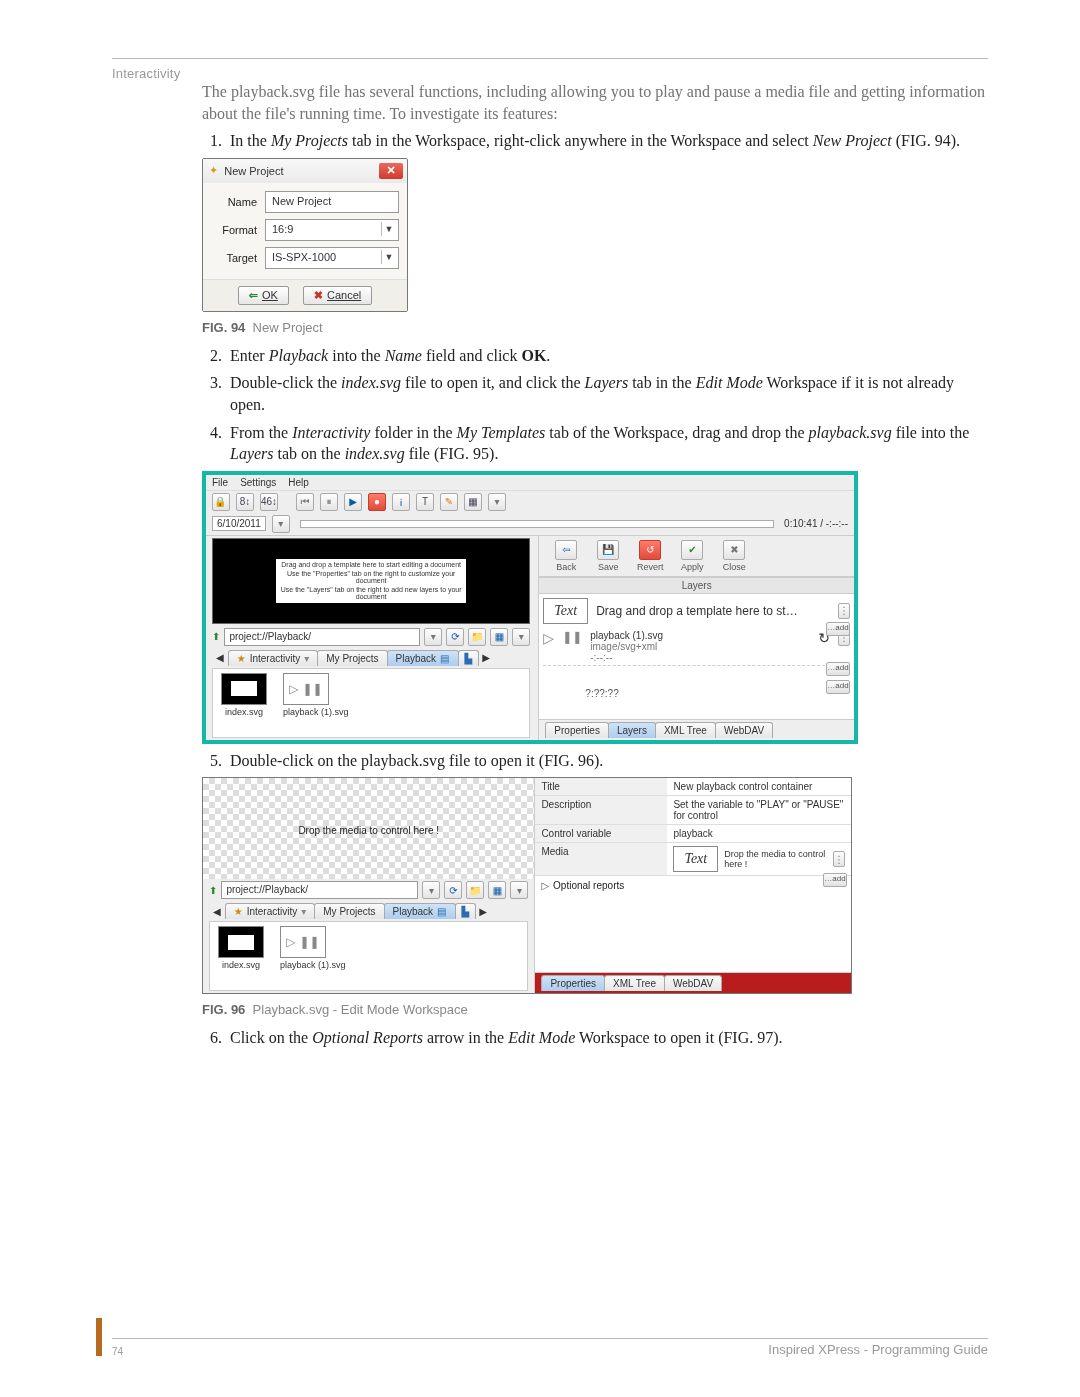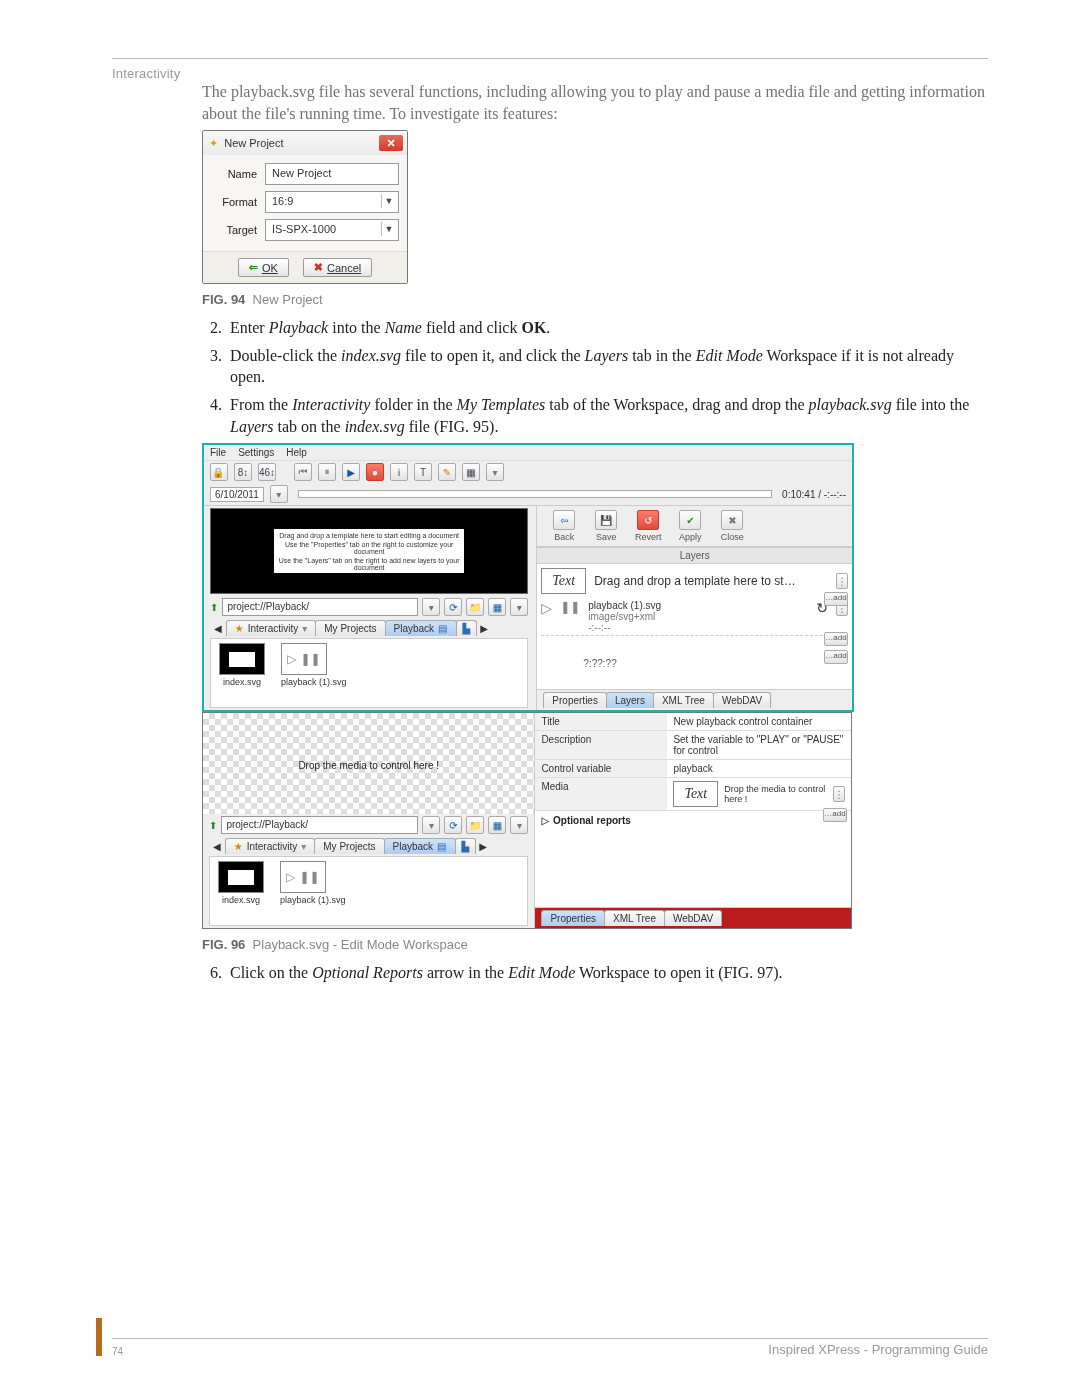--- a/index.html
+++ b/index.html
@@ -22,21 +22,21 @@
   .fig94 .row{display:flex;align-items:center;margin-bottom:6px;gap:8px}
   .fig94 .lbl{width:46px;text-align:right;color:#222}
   .fig94 .field{flex:1;height:18px;border:1px solid #999;background:#fff;padding:1px 6px;line-height:16px;position:relative}
   .fig94 .field .caret{position:absolute;right:2px;top:2px;width:14px;height:14px;border-left:1px solid #bbb;display:flex;align-items:center;justify-content:center;color:#444;font-size:9px}
   .fig94 .buttons{display:flex;justify-content:center;gap:14px;background:#f1efe9;border-top:1px solid #ddd;padding:6px}
   .fig94 .btn{border:1px solid #9a9a9a;border-radius:2px;background:linear-gradient(#fff,#e6e6e6);padding:2px 10px;display:flex;align-items:center;gap:4px}
   .okglyph{color:#2a8a2a;font-weight:bold}
   .xglyph{color:#c0392b;font-weight:bold}
 
   
-  .fig95{width:648px;height:265px;border:2px solid #14b8a6;background:#efeeee;font-family:Tahoma,Arial,sans-serif;font-size:10px;color:#333;display:flex;flex-direction:column}
+  .fig95{width:648px;height:265px;border:4px solid #14b8a6;background:#efeeee;font-family:Tahoma,Arial,sans-serif;font-size:10px;color:#333;display:flex;flex-direction:column}
   .fig95 .menubar{padding:2px 6px;background:#efeeee;border-bottom:1px solid #ddd;display:flex;gap:12px}
   .fig95 .toolrow{display:flex;align-items:center;gap:6px;padding:2px 6px}
   .mini{width:16px;height:16px;border:1px solid #aaa;border-radius:2px;background:linear-gradient(#fefefe,#e4e4e4);display:inline-flex;align-items:center;justify-content:center;font-size:10px;color:#445}
   .mini.blue{color:#0b5aa5}
   .mini.red{background:linear-gradient(#ff7a6a,#e04b3a);color:#fff;border-color:#c23d2f}
   .mini.orange{color:#d97a12}
   .mini.green{color:#2a8a2a}
   .mini.gray{color:#777}
   .fig95 .content{flex:1;display:flex;gap:2px;overflow:hidden}
   .fig95 .left{flex:1.05;display:flex;flex-direction:column}
@@ -73,39 +73,44 @@
     linear-gradient(-45deg,#ddd 25%,transparent 25%),
     linear-gradient(45deg,transparent 75%,#ddd 75%),
     linear-gradient(-45deg,transparent 75%,#ddd 75%);
     background-size:12px 12px;background-position:0 0,0 6px,6px -6px,-6px 0;background-color:#fff}
   .checker .dropmsg{position:absolute;left:0;right:0;top:46%;text-align:center;font-size:10px;color:#222}
   .fig96 .right{flex:1;display:flex;flex-direction:column;background:#b91c1c}
   .proprow{display:flex;border-bottom:1px solid #ddd}
   .proprow .k{width:120px;padding:3px 6px;color:#333;background:#f0f0f0}
   .proprow .v{flex:1;padding:3px 6px;background:#fff}
   .mediabox{display:flex;align-items:center;gap:6px;padding:3px 6px;background:#fff}
-  .fig96 .opt{padding:4px 6px;color:#222;font-weight:bold;background:#fff}
+  .fig96 .opt{padding:4px 6px;color:#222;font-weight:normal;background:#fff}
   .fig96 .opt .tri{display:inline-block;margin-right:4px;color:#555}
 
   .footer{position:absolute;left:112px;right:92px;bottom:40px;display:flex;align-items:flex-end;justify-content:space-between;font-family:Arial,Helvetica,sans-serif}
   .footer .pagenum{color:#9a9a9a;font-size:10px}
   .footer .doc{color:#9a9a9a;font-size:13px}
   .footer-rule{position:absolute;left:112px;right:92px;bottom:58px;border-top:1px solid #b9b9b9}
   .left-bar{position:absolute;left:96px;top:1318px;width:6px;height:38px;background:#b86a1f}
 </style>
 </head>
 <body>
 
 <div class="page">
   <div class="header-rule"></div>
   <div class="header-text">Interactivity</div>
 
   <div style="margin-left:90px">
     <p class="body-text">The playback.svg file has several functions, including allowing you to play and pause a media file and getting information about the file's running time. To investigate its features:</p>
 
+    <ol class="steps" start="1">
+      <li>
+        <span>In the </span><i>My Projects</i><span> tab in the Workspace, right-click anywhere in the Workspace and select </span><i>New Project</i><span> (FIG. 94).</span>
+      </li>
+    </ol>
 
     <div class="fig94">
       <div class="titlebar">
         <span style="color:#d4a017">✦</span>
         <span class="ti">New Project</span>
         <span class="closebtn">✕</span>
       </div>
       <div class="body">
         <div class="row">
           <div class="lbl">Name</div>
@@ -270,20 +275,23 @@
           <div class="bottomtabs">
             <div class="tab">Properties</div>
             <div class="tab active">Layers</div>
             <div class="tab">XML Tree</div>
             <div class="tab">WebDAV</div>
           </div>
         </div>
       </div>
     </div>
 
+    <ol class="steps" start="5">
+      <li>Double-click on the playback.svg file to open it (FIG. 96).</li>
+    </ol>
 
     <div class="fig96">
       <div class="left">
         <div class="checker">
           <div class="dropmsg">Drop the media to control here !</div>
         </div>
         <div class="fig95" style="border:none;height:auto;width:auto">
           <div class="pathbar" style="margin:2px 6px">
             <span style="color:#2a8a2a">⬆</span>
             <div class="pf">project://Playback/</div>

